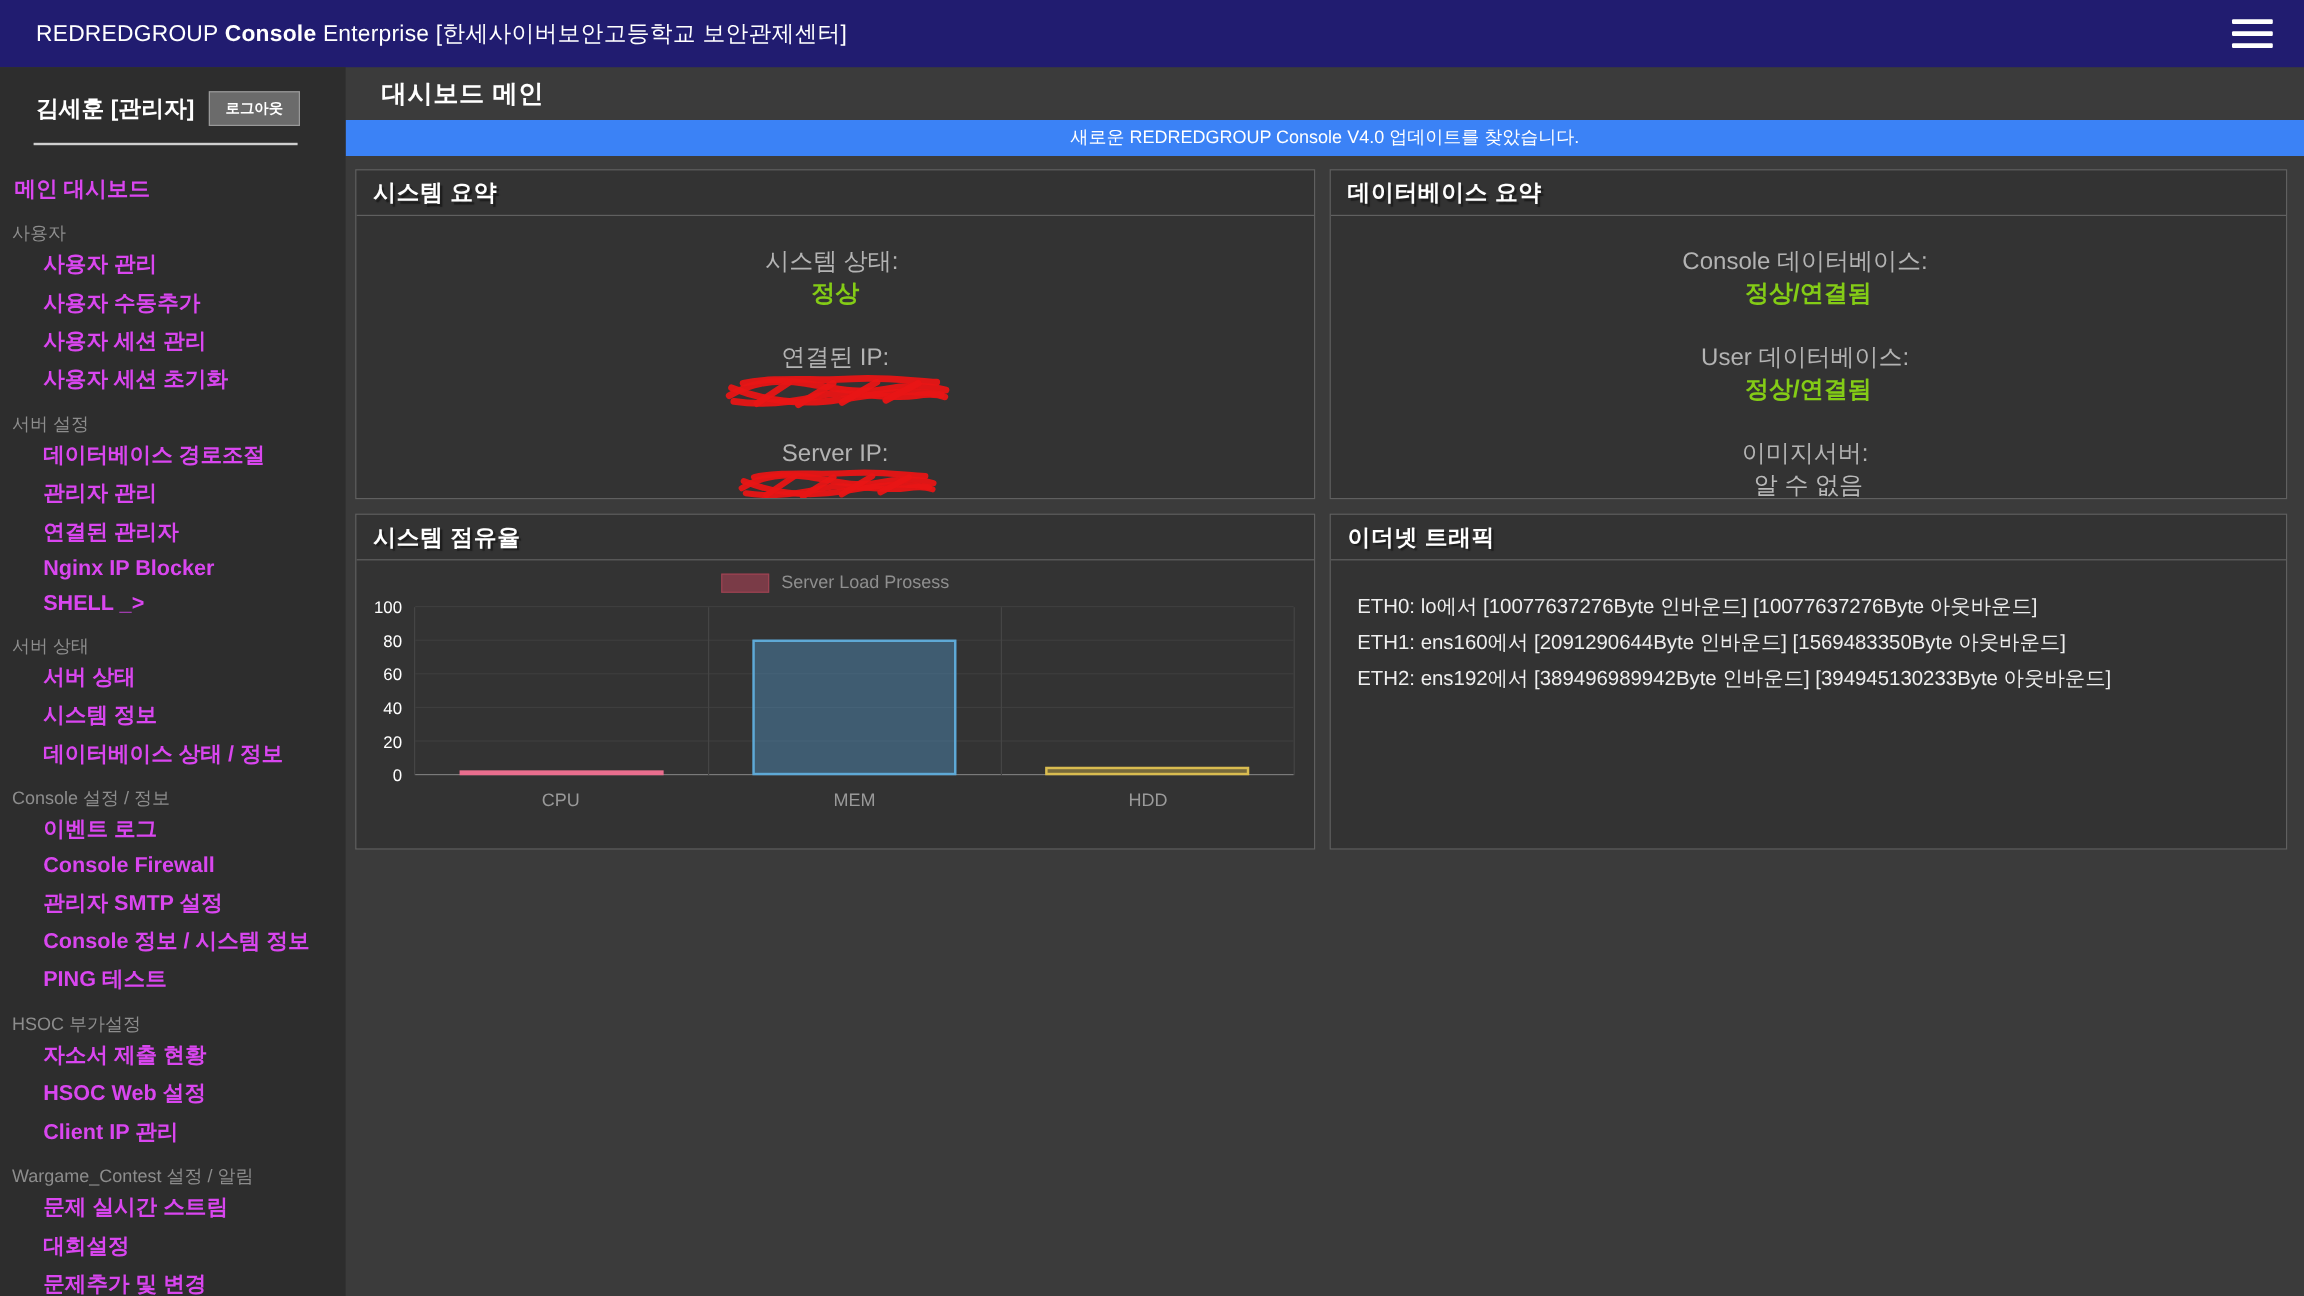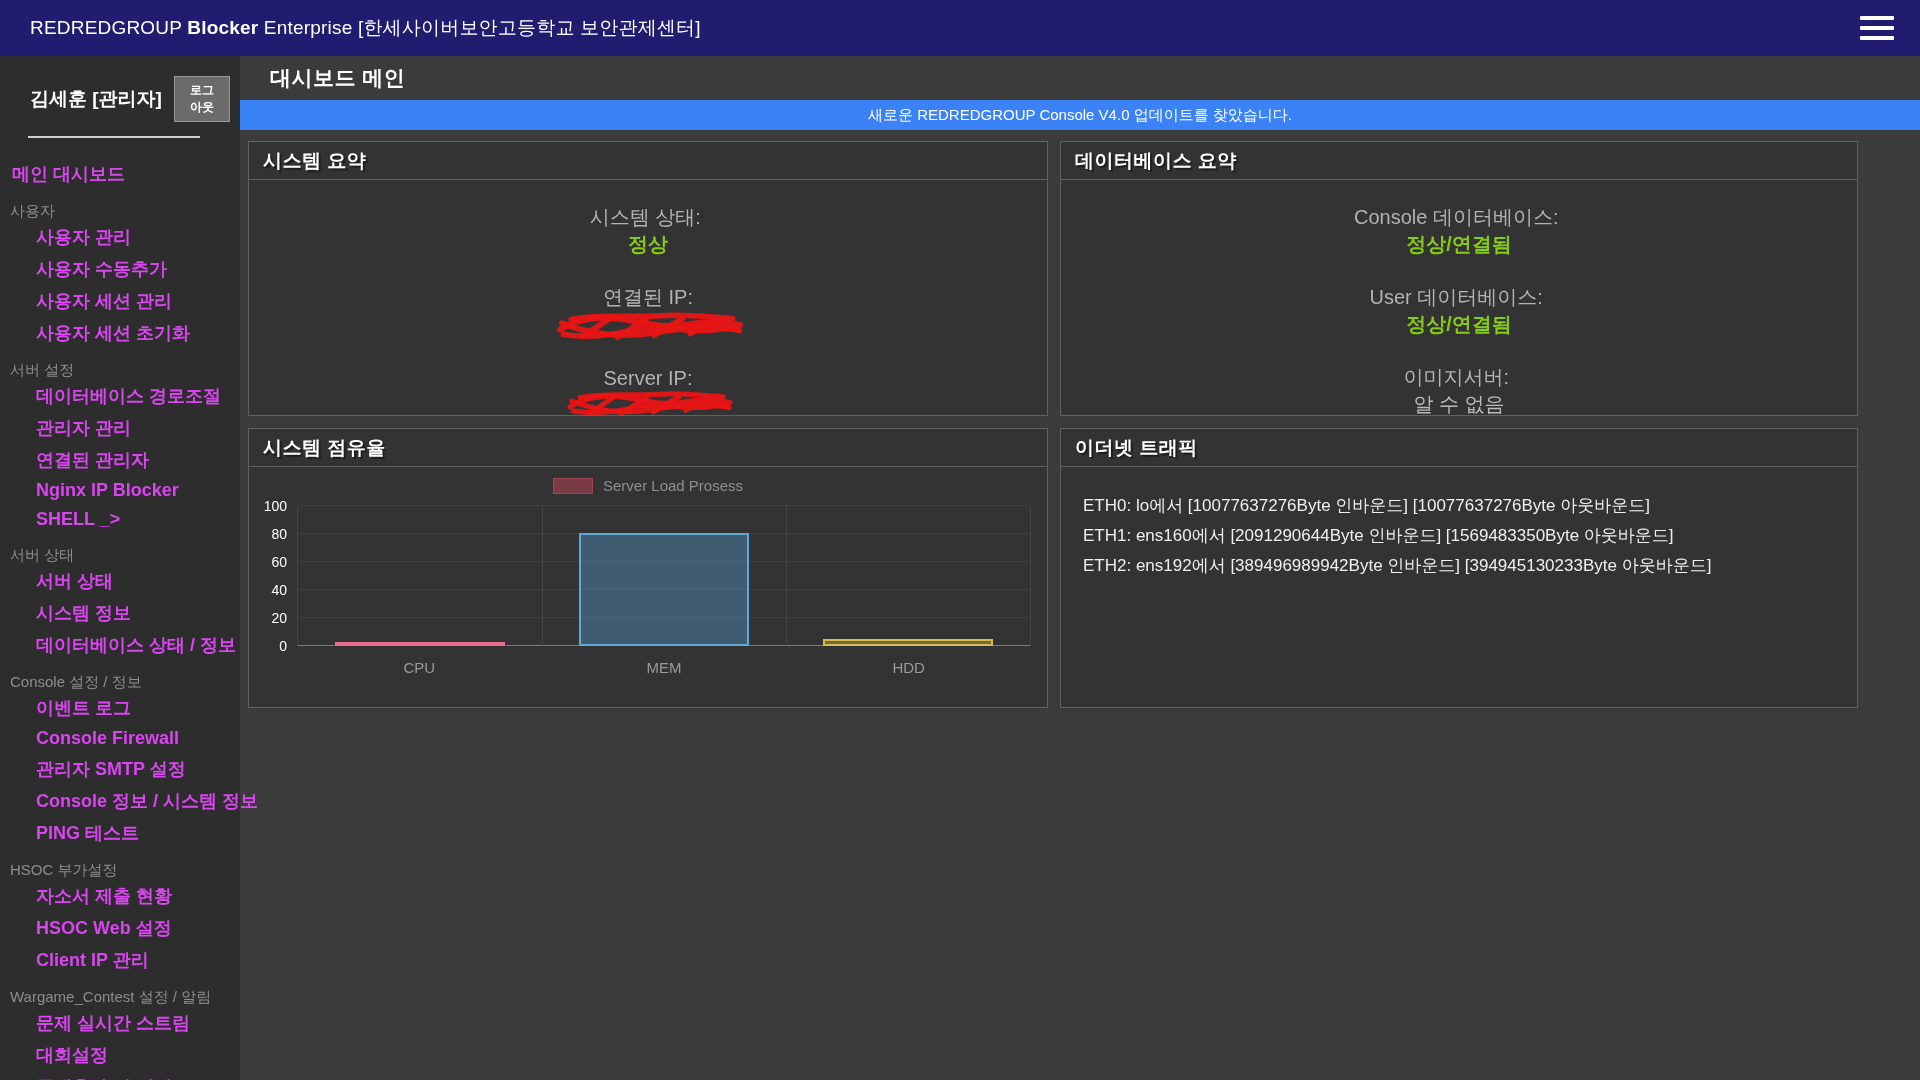--- a/index.html
+++ b/index.html
@@ -9,21 +9,21 @@
   
   .navbar { height:56px; background:#211c70; display:flex; align-items:center; padding:0 26px 0 30px; }
   .brand { color:#fff; font-size:19px; letter-spacing:.2px; }
   .brand b { font-weight:700; }
   .nav-spacer { flex:1; }
   .hamburger { width:34px; height:24px; display:flex; flex-direction:column; justify-content:space-between; cursor:pointer; }
   .hamburger span { display:block; height:4px; background:#ffffff; border-radius:1px; }
 
   
   .layout { display:flex; height:1024px; }
-  .sidebar { width:240px; background:#2d2d2d; height:100%; flex:none; }
+  .sidebar { width:288px; background:#2d2d2d; height:100%; flex:none; }
   .content { flex:1; height:100%; overflow:hidden; }
 
   
   .user-row { display:flex; align-items:center; padding:20px 10px 0 30px; gap:12px; }
   .user-name { color:#fff; font-weight:700; font-size:19px; white-space:nowrap; }
   .logout-btn { background:#6b6b6b; border:1px solid #999; color:#fff; font-weight:700; font-size:12px;
                 padding:5px 13px; cursor:pointer; font-family:inherit; }
   .sb-divider { border:none; border-top:2px solid #cfcfcf; margin:14px 40px 8px 28px; }
   .sb-nav { padding:8px 0 0 0; }
   .sb-home, .sb-link { color:#d946ef; font-weight:700; font-size:18px; padding:4px 8px 4px 36px; white-space:nowrap; cursor:pointer; }
@@ -66,21 +66,21 @@
   .xlabel { flex:1; text-align:center; color:#9a9a9a; font-size:15px; }
 
   
   .eth-body { padding:24px 18px 0 22px; }
   .eth-line { color:#efefef; font-size:17px; line-height:30px; white-space:nowrap; }
 </style>
 </head>
 <body>
 
 <header class="navbar">
-  <div class="brand"><span>REDREDGROUP </span><b>Blocker</b><span> Enterprise [한세사이버보안고등학교 보안관제센터]</span></div>
+  <div class="brand"><span>REDREDGROUP </span><b>Console</b><span> Enterprise [한세사이버보안고등학교 보안관제센터]</span></div>
   <div class="nav-spacer"></div>
   <div class="hamburger">
       <span></span>
       <span></span>
       <span></span>
     </div>
 </header>
 
 <div class="layout">
   <aside class="sidebar">

